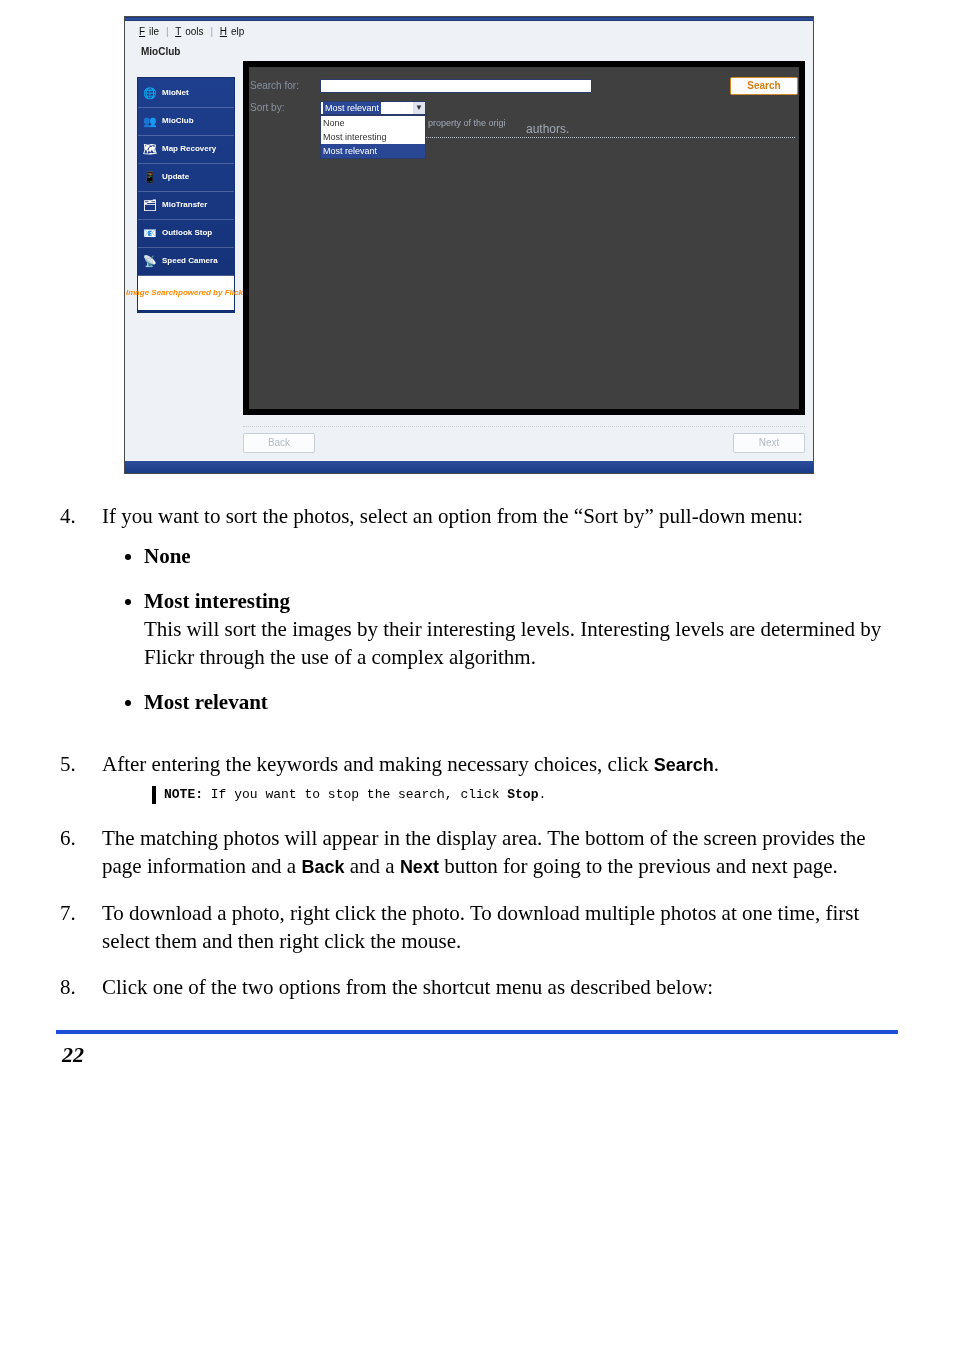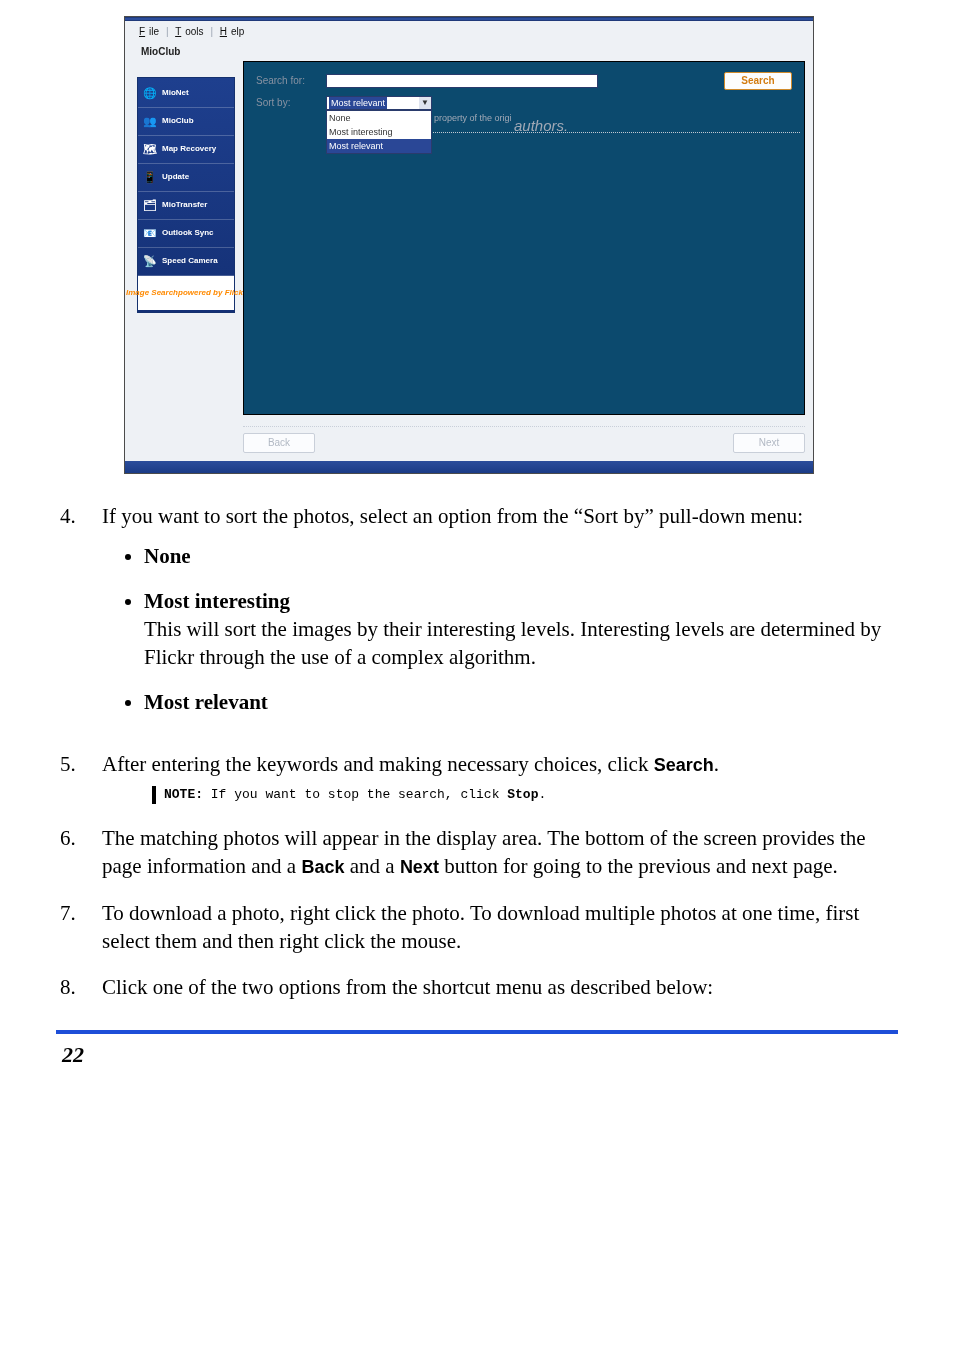--- a/index.html
+++ b/index.html
@@ -99,23 +99,23 @@
     height: 34px;
     flex-direction: row;
     justify-content: center;
     gap:0;
     line-height:1.1;
   }
 
   .main-panel {
     position:absolute;
     left: 118px; top: 40px; right: 8px; bottom: 46px;
-    background:#0c4a6e;
-    border:1px solid #000000;
-    padding:10px 12px;
+    background:#404040;
+    border:6px solid #000000;
+    padding:10px 1px;
   }
   .row { display:flex; align-items:center; margin-bottom:6px; }
   .lbl { width:70px; color:#8892a2; font-size:10px; }
   .tbox {
     flex:0 0 272px; height:14px;
     border:1px solid #2a3b6c; background:#fff;
   }
   .search-btn {
     margin-left:auto;
     width:68px; height:18px;
@@ -150,21 +150,21 @@
     z-index:5;
   }
   .dd-open div { font-size:9px; padding:1px 2px; }
   .dd-open .hl { background:#2a4796; color:#fff; }
 
   .subtext {
     margin-left:70px; margin-top:2px;
     font-size:9px; color:#a1a9b6;
     z-index:0; position:relative;
   }
-  .authors { position:absolute; left: 270px; top: 54px; font-size:15px; color:#a1a9b6;font-style:italic; }
+  .authors { position:absolute; left: 277px; top: 54px; font-size:12px; color:#a1a9b6; }
   .dotted {
     position:absolute; left:110px; right:4px; top:70px;
     border-bottom:1px dotted #c2c8d2;
   }
 
   .footer-area {
     position:absolute;
     left:118px; right:8px; bottom:8px;
     display:flex; justify-content:space-between;
     padding-top:6px;
@@ -259,21 +259,21 @@
         <div class="side-item">
           <span class="sicon">📱</span>
           <span>Update</span>
         </div>
         <div class="side-item">
           <span class="sicon">🗂</span>
           <span>MioTransfer</span>
         </div>
         <div class="side-item">
           <span class="sicon">📧</span>
-          <span>Outlook Sync</span>
+          <span>Outlook Stop</span>
         </div>
         <div class="side-item">
           <span class="sicon">📡</span>
           <span>Speed Camera</span>
         </div>
         <div class="side-item selected">
           <span>Image Search</span>
           <span>powered by Flickr</span>
         </div>
       </div>

